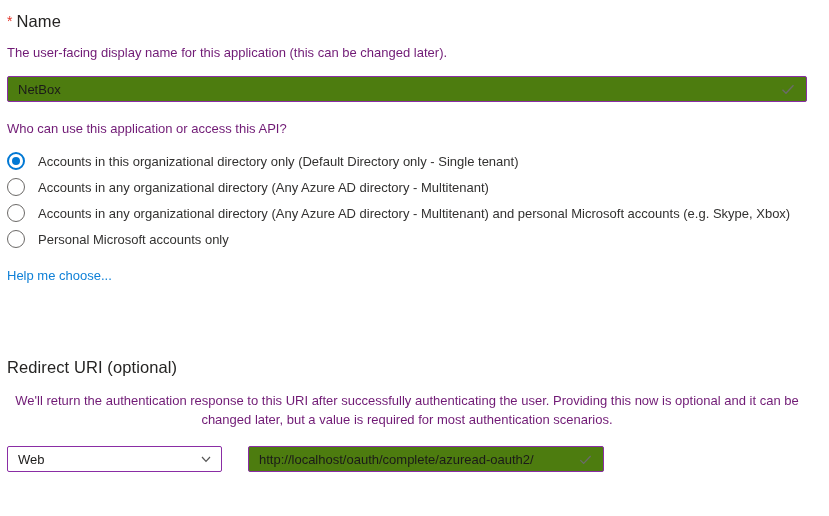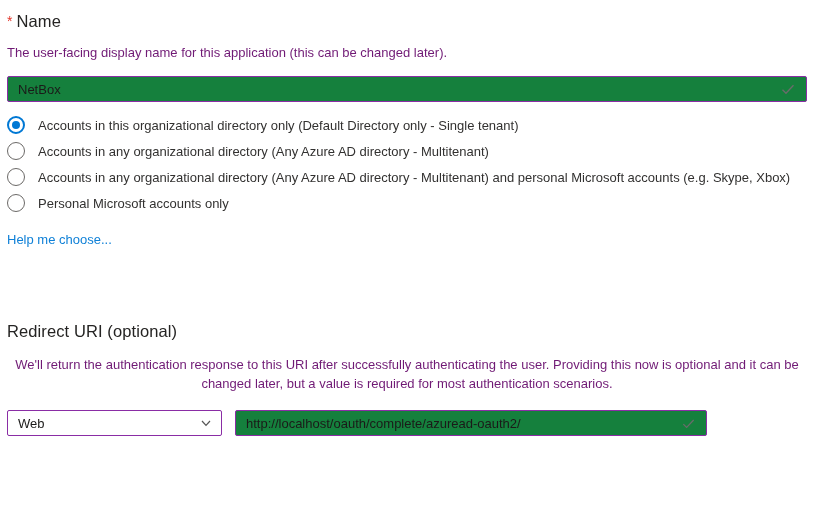--- a/index.html
+++ b/index.html
@@ -29,21 +29,21 @@
 
   
   .name-title { margin-top: 2px; }
   .name-desc { margin-top: 12px; }
   .text-input {
     margin-top: 14px;
     width: 800px;
     height: 26px;
     border: 1px solid #8a2da5;
     border-radius: 2px;
-    background: #15803d;
+    background: #4d7c0f;
     display: flex;
     align-items: center;
     padding: 0 10px;
   }
   .text-input .value {
     flex: 1;
     font-size: 13px;
     color: #1b1a19;
     white-space: nowrap;
     overflow: hidden;
@@ -85,35 +85,35 @@
     text-decoration: none;
     cursor: pointer;
   }
 
   
   .redirect-title { margin-top: 74px; }
   .redirect-desc { margin-top: 14px; text-align: center; }
   .uri-row {
     margin-top: 17px;
     display: flex;
-    gap: 13px;
+    gap: 26px;
   }
   .select-box {
     width: 215px;
     height: 26px;
     border: 1px solid #8a2da5;
     border-radius: 2px;
     background: #fff;
     display: flex;
     align-items: center;
     padding: 0 8px 0 10px;
     cursor: pointer;
   }
   .select-box .value { flex: 1; font-size: 13px; color: #1b1a19; }
-  .uri-input { width: 472px; margin-top: 0; }
+  .uri-input { width: 356px; margin-top: 0; }
 </style>
 </head>
 <body>
 
 <div class="page">
 
   
   <div class="section-title name-title">
     <span class="required-marker">*</span><span>Name</span>
   </div>
@@ -122,20 +122,21 @@
   <div class="text-input">
     <span class="value">NetBox</span>
     <span class="check-icon">
       <svg width="16" height="16" viewBox="0 0 16 16">
           <path d="M2.5 8.7 L6 12.2 L13.5 4.3" stroke="#6b6b6b" stroke-width="1.3" fill="none"></path>
         </svg>
     </span>
   </div>
 
   
+  <div class="field-desc question">Who can use this application or access this API?</div>
 
   <div class="radio-group">
     <div class="radio-row selected">
       <span class="radio-outer">
           <span class="radio-dot"></span>
         </span>
       <span class="radio-label">Accounts in this organizational directory only (Default Directory only - Single tenant)</span>
     </div>
     <div class="radio-row">
       <span class="radio-outer">

